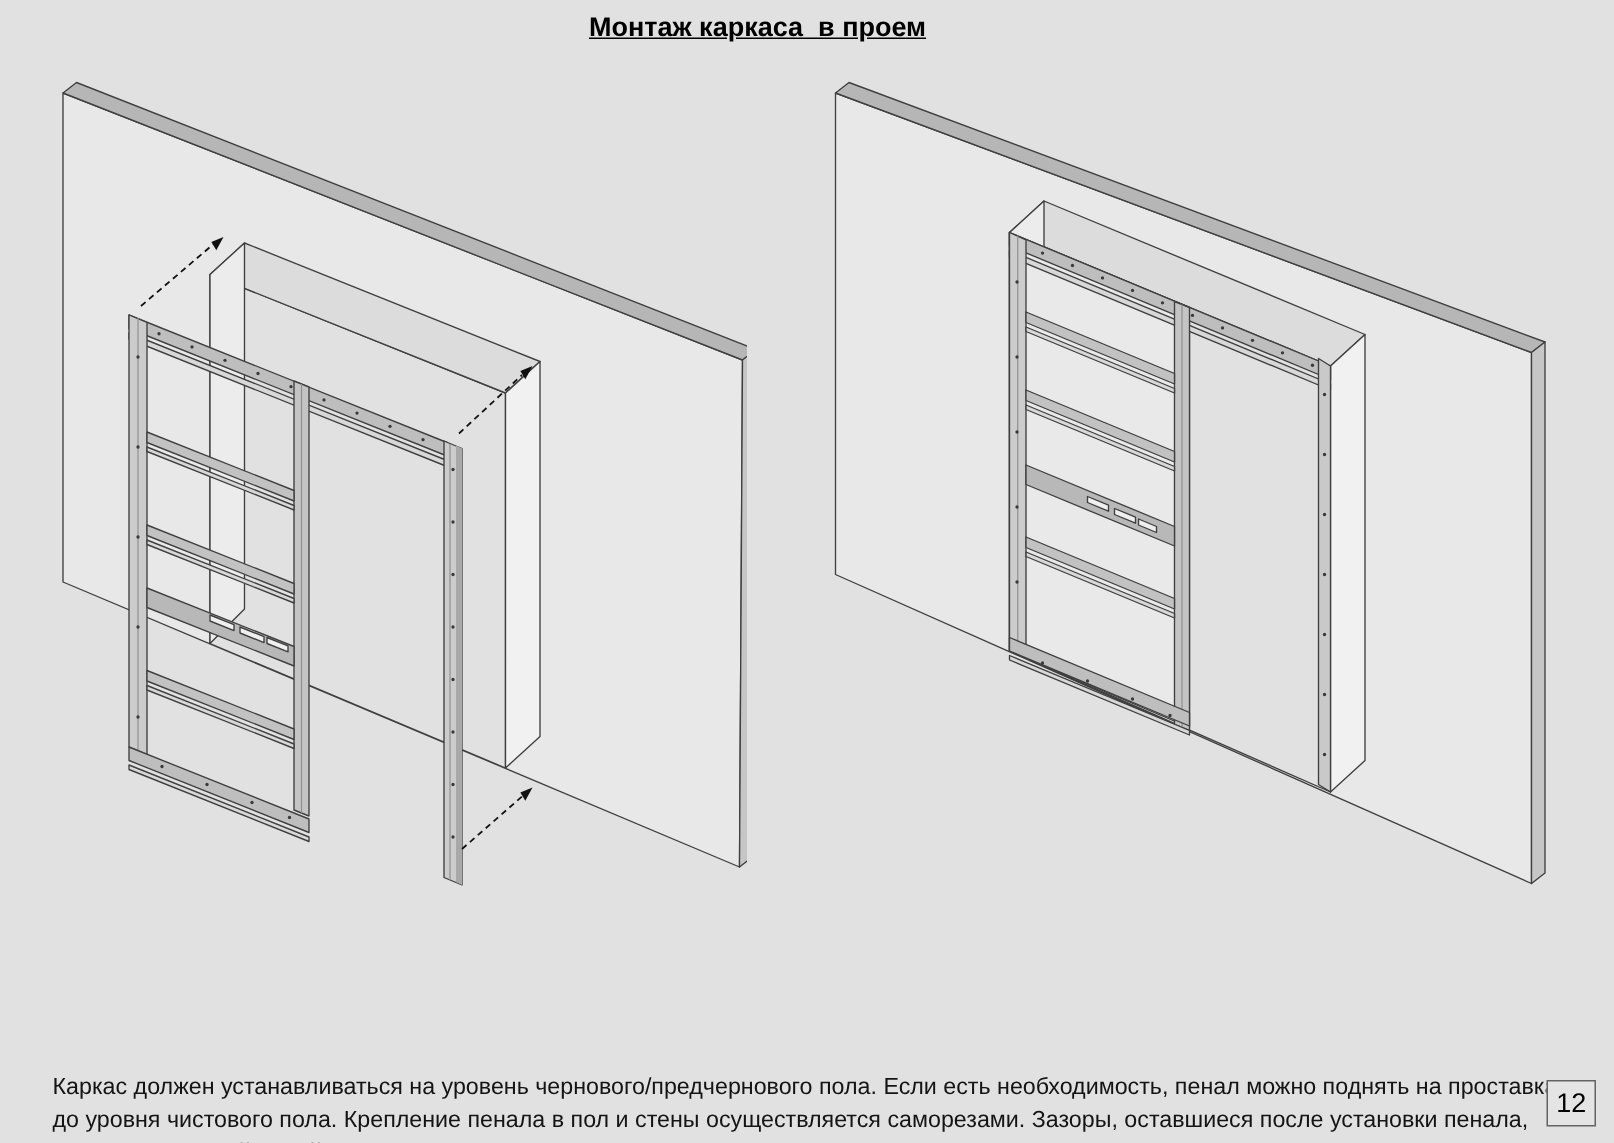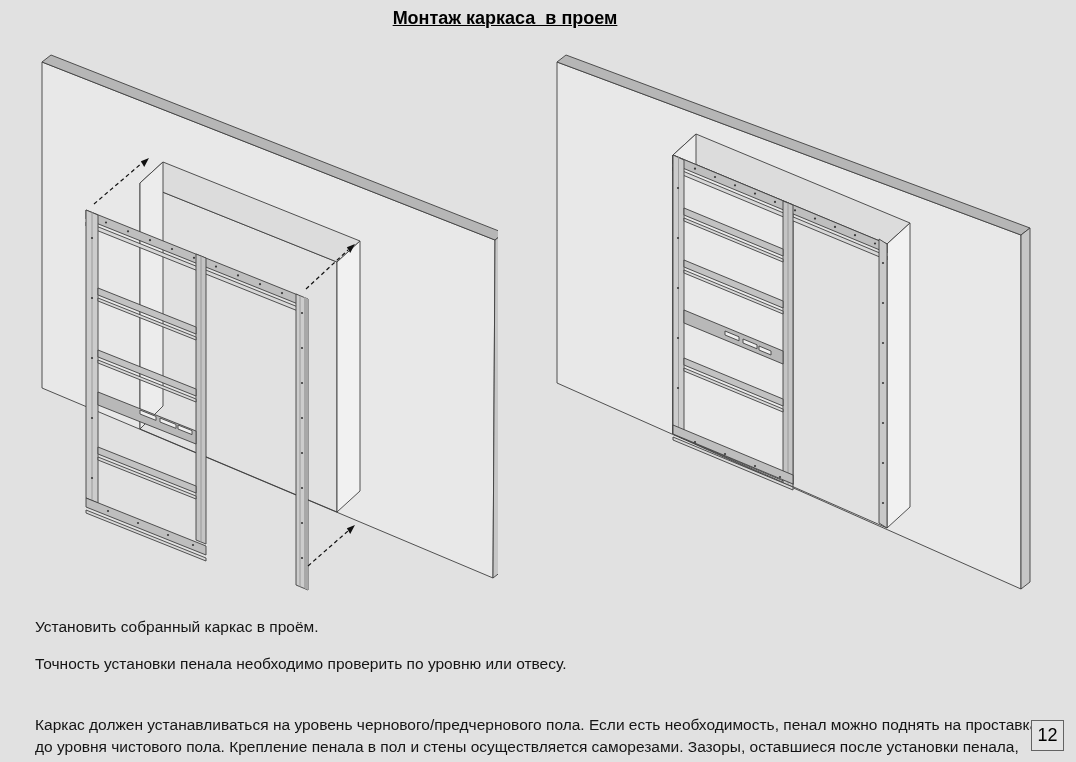--- a/index.html
+++ b/index.html
@@ -184,21 +184,19 @@
           <circle class="dot" cx="133" cy="290" r="1.1"></circle>
         <circle class="dot" cx="133" cy="340" r="1.1"></circle>
         <circle class="dot" cx="150" cy="394" r="1.1"></circle>
           <circle class="dot" cx="180" cy="406" r="1.1"></circle>
         <circle class="dot" cx="210" cy="418" r="1.1"></circle>
           <circle class="dot" cx="235" cy="429" r="1.1"></circle>
       </g>
     </g>
   </svg>
 
-  <div class="para p1">Установить собранный каркас в проём.</div>
-  <div class="para p2">Точность установки пенала необходимо проверить по уровню или отвесу.</div>
   <div class="para p3">Каркас должен устанавливаться на уровень чернового/предчернового пола. Если есть необходимость, пенал можно поднять на проставках до уровня чистового пола. Крепление пенала в пол и стены осуществляется саморезами. Зазоры, оставшиеся после установки пенала, залить монтажной пеной.</div>
 
   <div class="pagenum">
     <span>12</span>
   </div>
 
 </div>
 
 </body></html>

